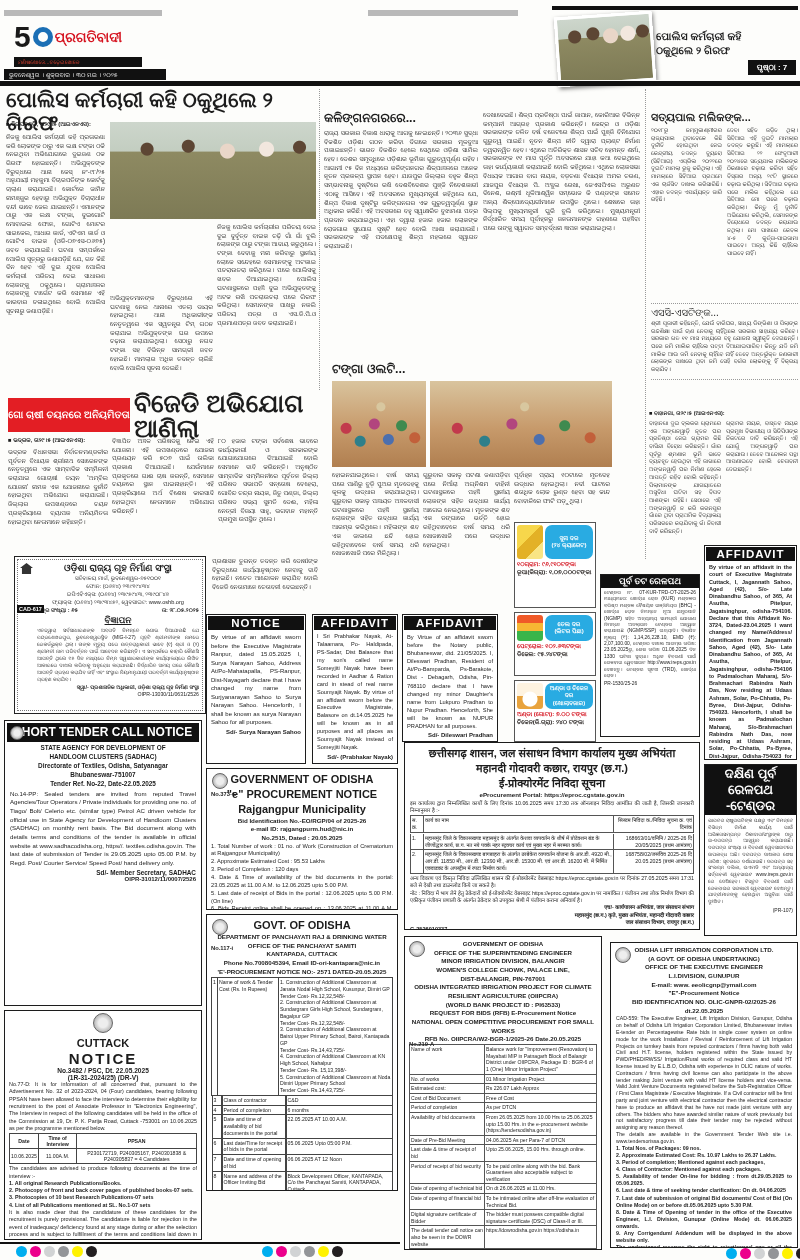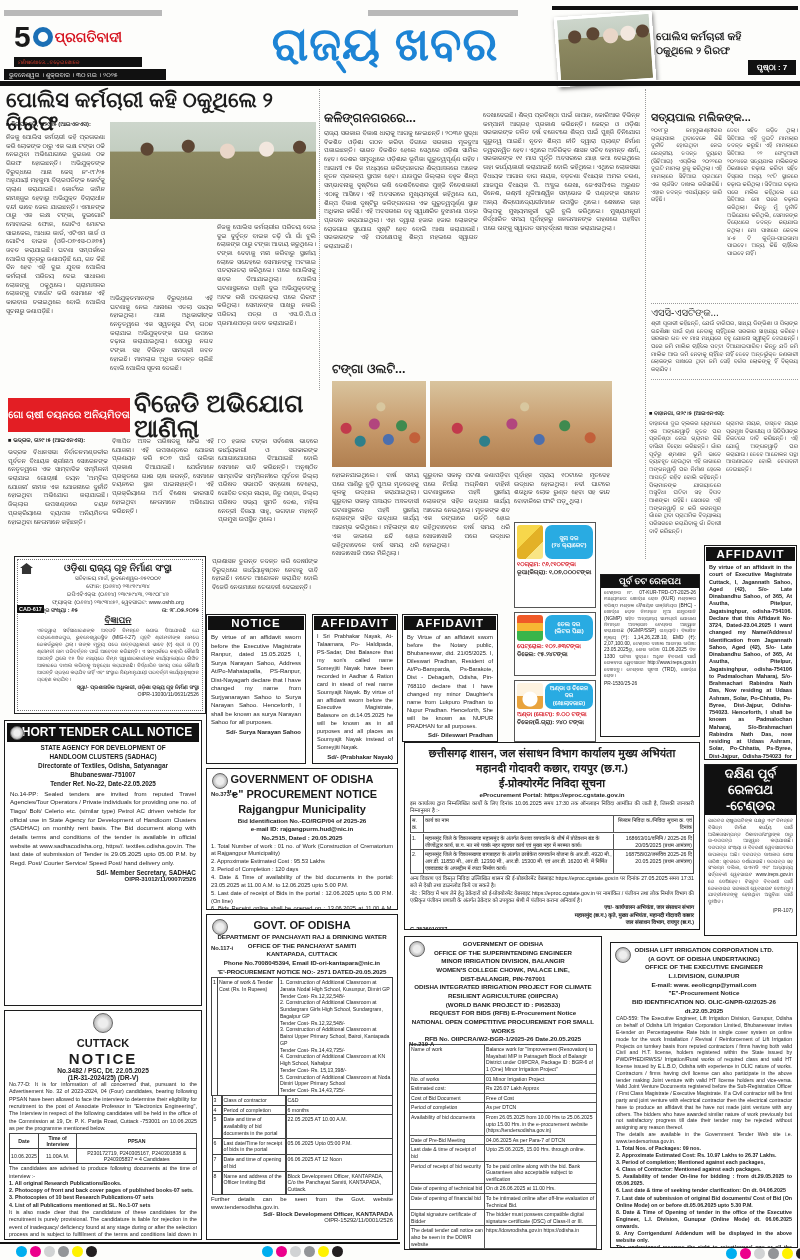--- a/index.html
+++ b/index.html
@@ -160,21 +160,21 @@
   .gov .h2{font-size:6.2px;font-weight:bold;text-align:center;line-height:1.4;}
   .gov .num{position:absolute;font-size:5.8px;font-weight:bold;}
   .gov .it{font-size:5.8px;line-height:1.4;text-align:justify;}
   .gov .sig{font-size:6px;font-weight:bold;text-align:right;}
   .gov .ref{font-size:5.8px;text-align:right;}
   .emb{width:14px;height:14px;border-radius:50%;border:1px solid #666;
        background:radial-gradient(circle,#eee 0 35%,#aaa 80%);position:absolute;}
 
   #rajg{left:206px;top:768px;width:192px;height:142px;padding:3px 4px;}
   #rajg .list .li{font-size:5.7px;line-height:1.38;text-align:justify;}
-  #kant{left:206px;top:914px;width:192px;height:326px;padding:3px 4px;}
+  #kant{left:206px;top:914px;width:192px;height:277px;padding:3px 4px;}
   #kant table{border-collapse:collapse;width:100%;margin-top:1px;}
   #kant td{border:1px solid #444;font-size:5.2px;line-height:1.3;padding:1px;vertical-align:top;}
   #kant .works{white-space:pre-line;}
   #cg{left:404px;top:742px;width:296px;height:188px;padding:3px 5px;font-family:"Liberation Sans",sans-serif;}
   #cg .list{margin-top:1px;}
   #cg .list .li{display:grid;grid-template-columns:12px 1fr 80px;border:1px solid #555;border-top:0;}
   #cg .list .li > div{font-size:5.2px;line-height:1.3;padding:1px;border-left:1px solid #555;}
   #cg .list .li > div:first-child{border-left:0;}
   #cg .nt{font-size:5.3px;line-height:1.35;text-align:justify;margin-top:1px;}
   #cg .sg{font-size:5.4px;font-weight:bold;text-align:right;line-height:1.35;}
@@ -223,21 +223,20 @@
 
   <div class="abs" id="bar-l"></div>
   <div class="abs" id="bar-r"></div>
   <div class="abs" id="logo">
     <span class="five">5</span>
     <span class="ring"></span>
     <span class="brand">ପ୍ରଗତିବାଦୀ</span>
   </div>
   <div class="abs" id="tagline">ମଣିଷଖୋଜେ...ଚଢ଼େଇଖୋଳେ</div>
   <div class="abs" id="dateline">ଭୁବନେଶ୍ୱର । ଶୁକ୍ରବାର । ୩୦ ମଇ । ୨୦୨୫</div>
-  <div class="abs" id="paper-title">ରାଜ୍ୟ ଖବର</div>
   <div class="abs" id="mast-rule-top"></div>
   <div class="abs photo-police" id="mast-photo"></div>
   <div class="abs" id="mast-cap">ପୋଲିସ କର୍ମଚାରୀ କହି ଠକୁଥିଲେ ୨ ଗିରଫ</div>
   <div class="abs" id="pageno">ପୃଷ୍ଠା : 7</div>
   <div class="abs" id="mast-rule"></div>
 
   <div class="abs" id="police-hl">ପୋଲିସ କର୍ମଚାରୀ କହି ଠକୁଥିଲେ ୨ ଗିରଫ</div>
   <div class="abs" id="police-by">■ ଦିଗପହଣ୍ଡି, ତା୨୯।୫ (ଆଇଏନଏସ):</div>
   <div class="abs t" id="police-c1">ନିଜକୁ ପୋଲିସ କର୍ମଚାରୀ କହି ପ୍ରତାରଣା କରି ଲୋକଙ୍କ ଠାରୁ ଏକ ଲକ୍ଷ ଟଙ୍କା ଠକି ନେଇଥିବା ଅଭିଯୋଗରେ ଦୁଇଜଣ ଠକ ଗିରଫ ହୋଇଛନ୍ତି। ଅଭିଯୁକ୍ତଙ୍କ ବିରୁଦ୍ଧରେ ଥାନା କେସ୍ ନଂ-୯୮/୨୫ ଅନୁଯାୟୀ ମହକୁମା ବିଚାରପତିଙ୍କ କୋର୍ଟକୁ ଚାଲାଣ କରାଯାଇଛି। କୋର୍ଟରେ ଜାମିନ ନାମଞ୍ଜୁର ହେବାରୁ ଅଭିଯୁକ୍ତ ବିଚାରାଧୀନ ବନ୍ଦୀ ଭାବେ ଜେଲ ଯାଇଛନ୍ତି। ଏମାନଙ୍କ ଠାରୁ ଏକ ଲକ୍ଷ ଟଙ୍କା, ଦୁଇଗୋଟି ମୋବାଇଲ ଫୋନ, ଗୋଟିଏ ମୋଟର ସାଇକେଲ, ଆଧାର କାର୍ଡ, ଏଟିଏମ କାର୍ଡ ଓ ଗୋଟିଏ ବାଇକ (ଓଡି-୦୭ଏସ-୦୬୭୫) ଜବତ କରାଯାଇଛି। ଘଟଣା ସମ୍ପର୍କରେ ପୋଲିସ ସୂତ୍ରରୁ ଜଣାପଡ଼ିଛି ଯେ, ଗତ କିଛି ଦିନ ହେବ ଏହି ଦୁଇ ଯୁବକ ପୋଲିସ କର୍ମଚାରୀ ପରିଚୟ ଦେଇ ସାଧାରଣ ଲୋକଙ୍କୁ ଠକୁଥିଲେ। ଗ୍ରାମାଞ୍ଚଳର ଲୋକଙ୍କୁ ଟାର୍ଗେଟ କରି ସେମାନେ ଏହି କାରବାର ଚଳାଇଥିଲେ ବୋଲି ପୋଲିସ ସୂଚନାରୁ ଜଣାପଡ଼ିଛି।</div>
   <div class="abs photo-police" id="police-photo"></div>

